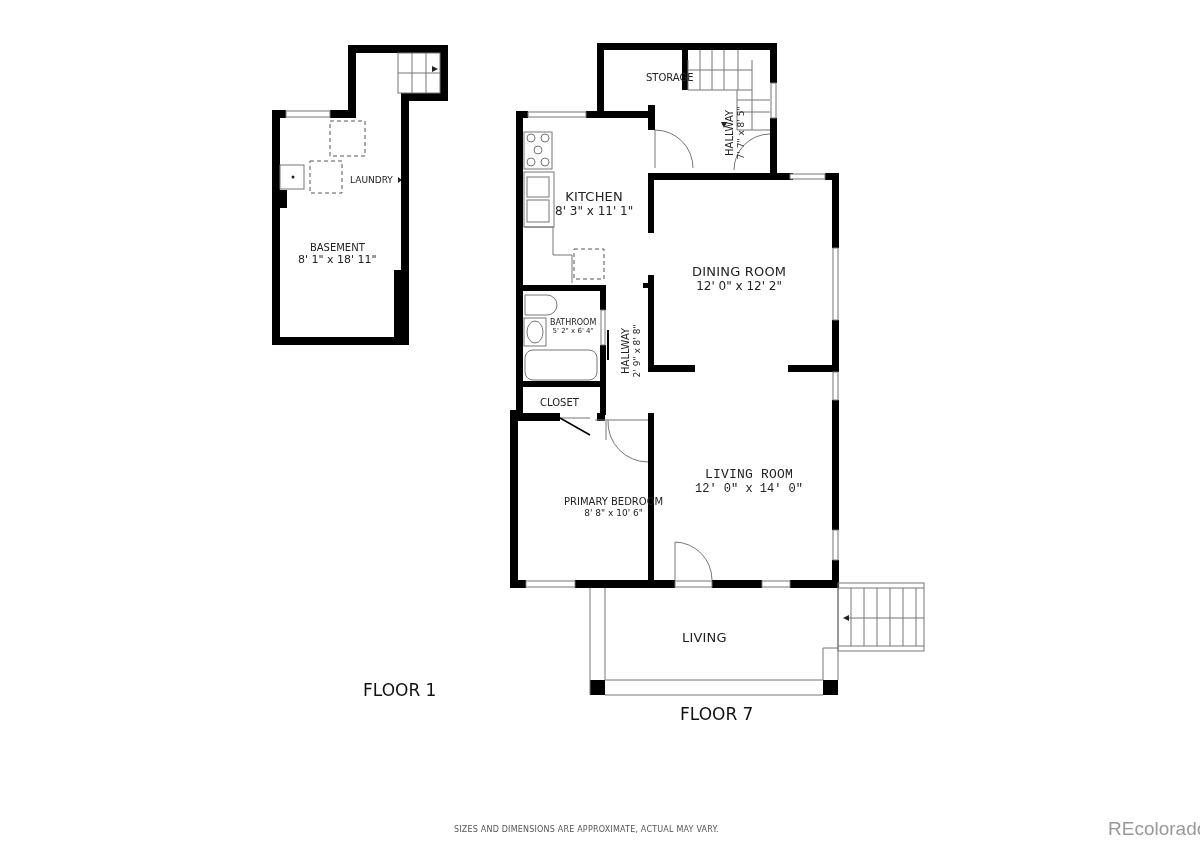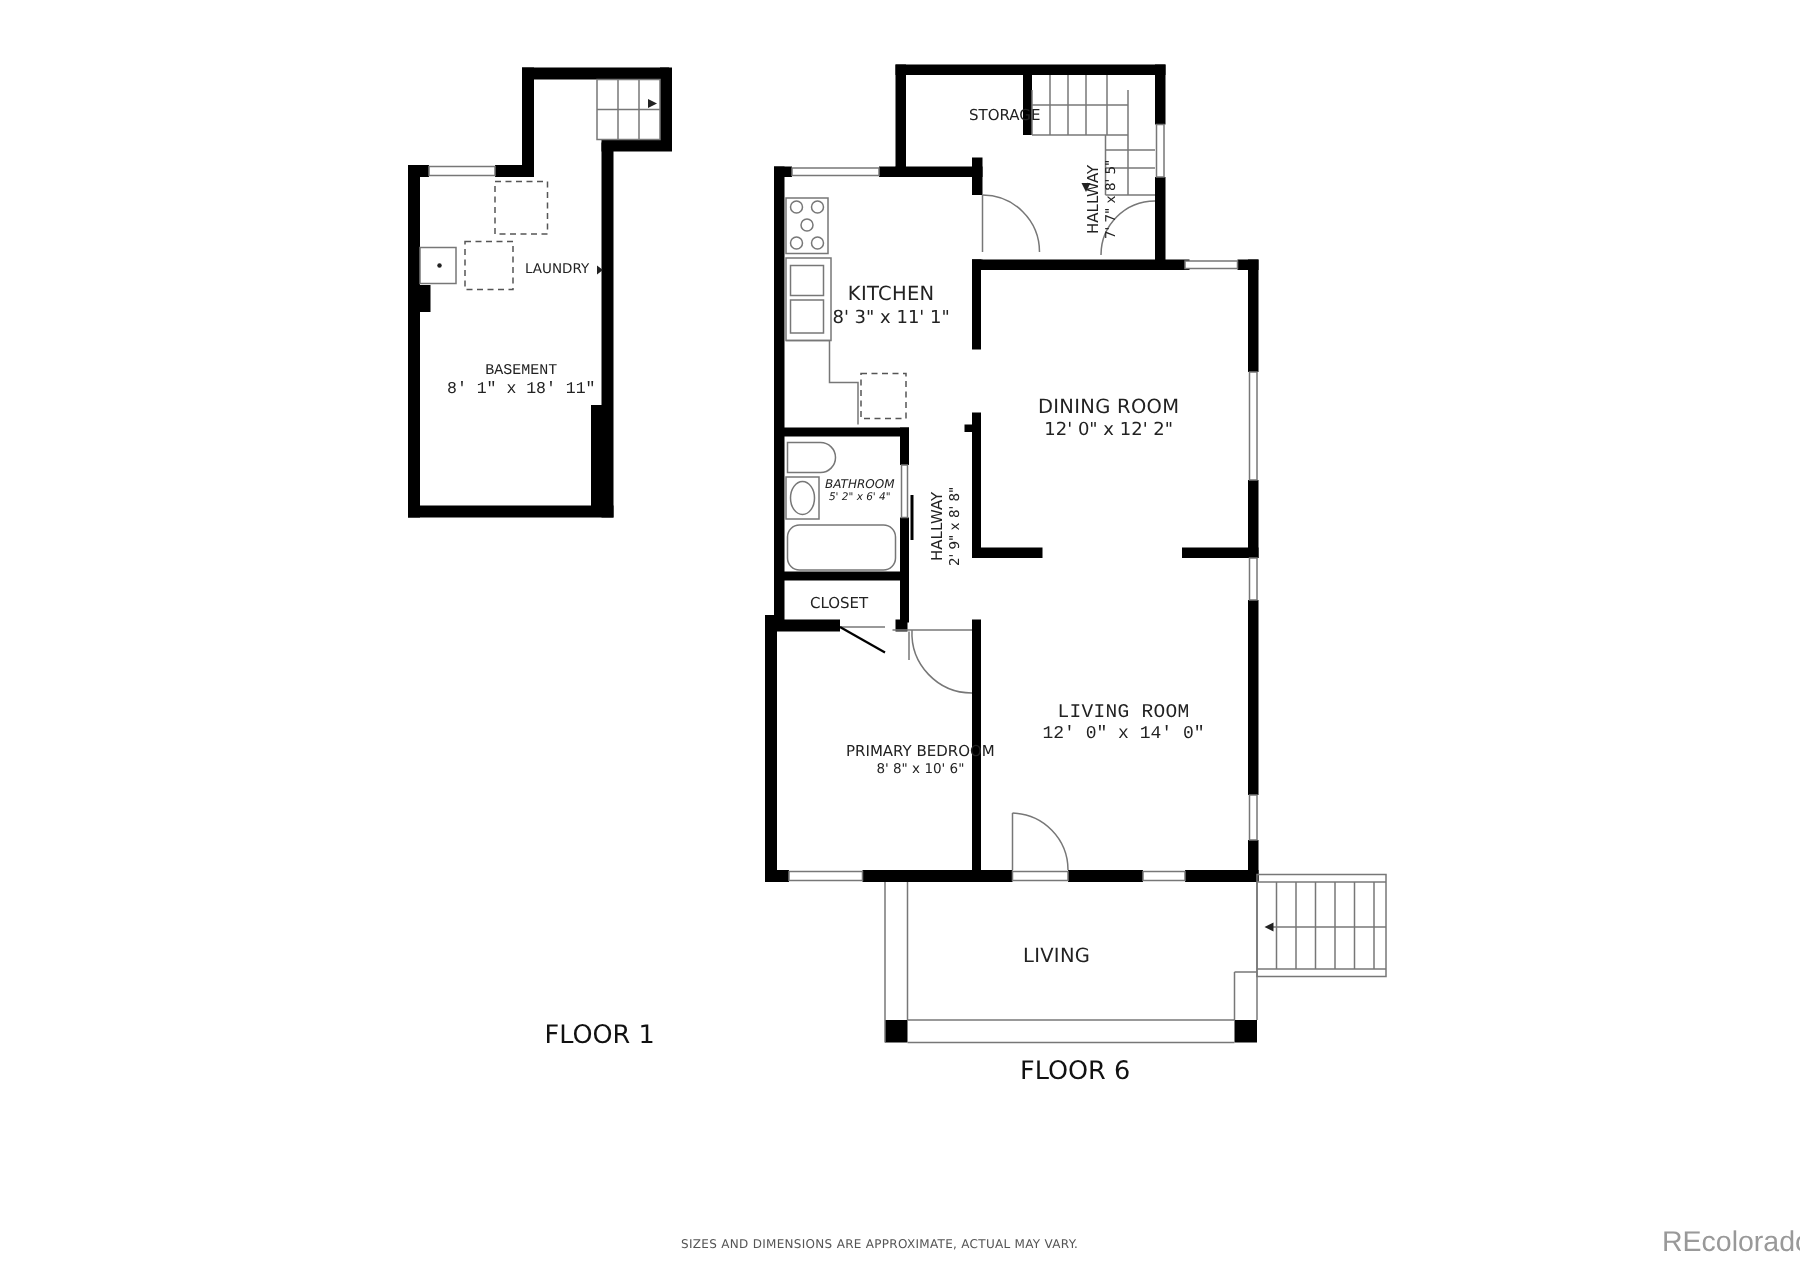--- a/index.html
+++ b/index.html
@@ -186,21 +186,21 @@
     <line x1="916" y1="588" x2="916" y2="646"></line>
     <line x1="845" y1="618" x2="924" y2="618"></line>
   </g>
   <g fill="#222">
     <polygon points="721,122 727,122 724,128"></polygon>
     <polygon points="843,618 849,615 849,621"></polygon>
   </g>
 </svg>
 
 <div class="lbl sm-name" style="left:350px; top:175px; font-size:9px;">LAUNDRY</div>
-<div class="lbl" style="left:298px; top:242px;font-family:Liberation Mono, monospace;">
+<div class="lbl" style="left:298px; top:242px;">
   <div class="sm-name">BASEMENT</div>
   <div class="rm-dim" style="font-size:11px;">8' 1" x 18' 11"</div>
 </div>
 
 <div class="lbl sm-name" style="left:618px; top:72px;margin-left:28px;">STORAGE</div>
 
 <div class="lbl vert" style="left:680px; top:122px; width:110px;">
   <div class="sm-name">HALLWAY</div>
   <div class="xs-dim" style="font-size:9px;">7' 7" x 8' 5"</div>
 </div>
@@ -208,21 +208,21 @@
 <div class="lbl" style="left:555px; top:190px;">
   <div class="rm-name">KITCHEN</div>
   <div class="rm-dim">8' 3" x 11' 1"</div>
 </div>
 
 <div class="lbl" style="left:692px; top:265px;">
   <div class="rm-name">DINING ROOM</div>
   <div class="rm-dim">12' 0" x 12' 2"</div>
 </div>
 
-<div class="lbl" style="left:550px; top:318px;font-style:italic;">
+<div class="lbl" style="left:550px; top:318px;">
   <div class="xs-name">BATHROOM</div>
   <div class="xs-dim">5' 2" x 6' 4"</div>
 </div>
 
 <div class="lbl vert" style="left:586px; top:340px; width:90px;">
   <div class="sm-name">HALLWAY</div>
   <div class="xs-dim" style="font-size:9px;">2' 9" x 8' 8"</div>
 </div>
 
 <div class="lbl sm-name" style="left:540px; top:397px;">CLOSET</div>
@@ -233,16 +233,16 @@
 </div>
 
 <div class="lbl" style="left:695px; top:468px;font-family:Liberation Mono, monospace;">
   <div class="rm-name">LIVING ROOM</div>
   <div class="rm-dim">12' 0" x 14' 0"</div>
 </div>
 
 <div class="lbl rm-name" style="left:682px; top:631px;">LIVING</div>
 
 <div class="floor" style="left:319px; top:680px;margin-left:44px;">FLOOR 1</div>
-<div class="floor" style="left:680px; top:704px;">FLOOR 6</div>
+<div class="floor" style="left:680px; top:704px;">FLOOR 7</div>
 
 <div class="disclaimer">SIZES AND DIMENSIONS ARE APPROXIMATE, ACTUAL MAY VARY.</div>
 <div class="brand">REcolorado</div>
 
 </body></html>

